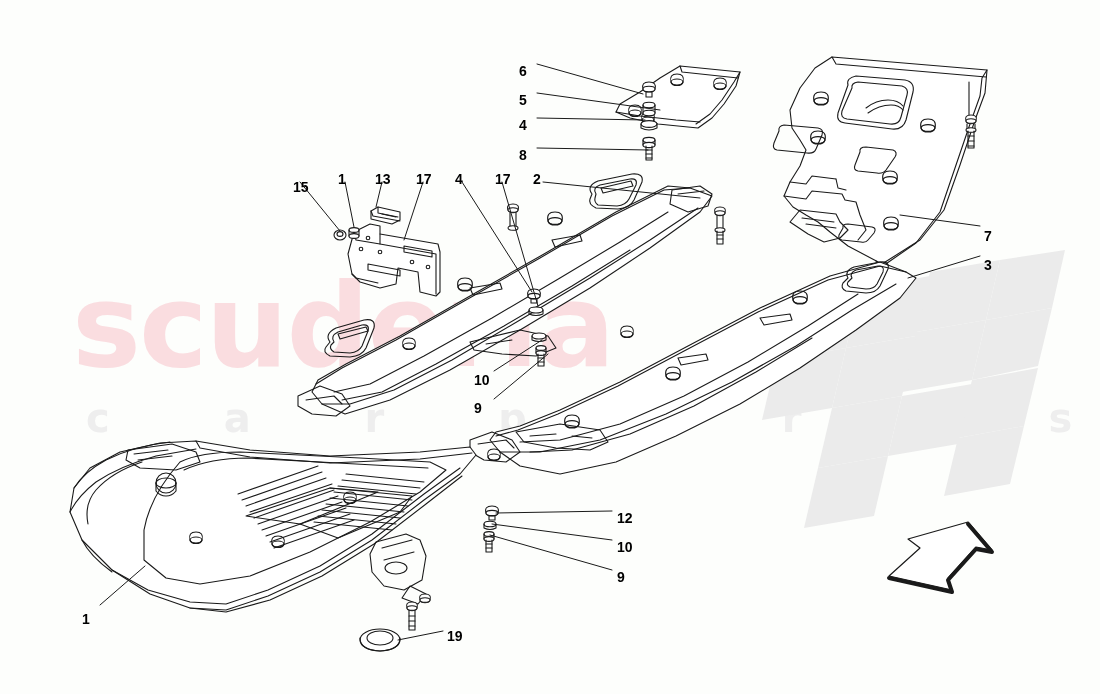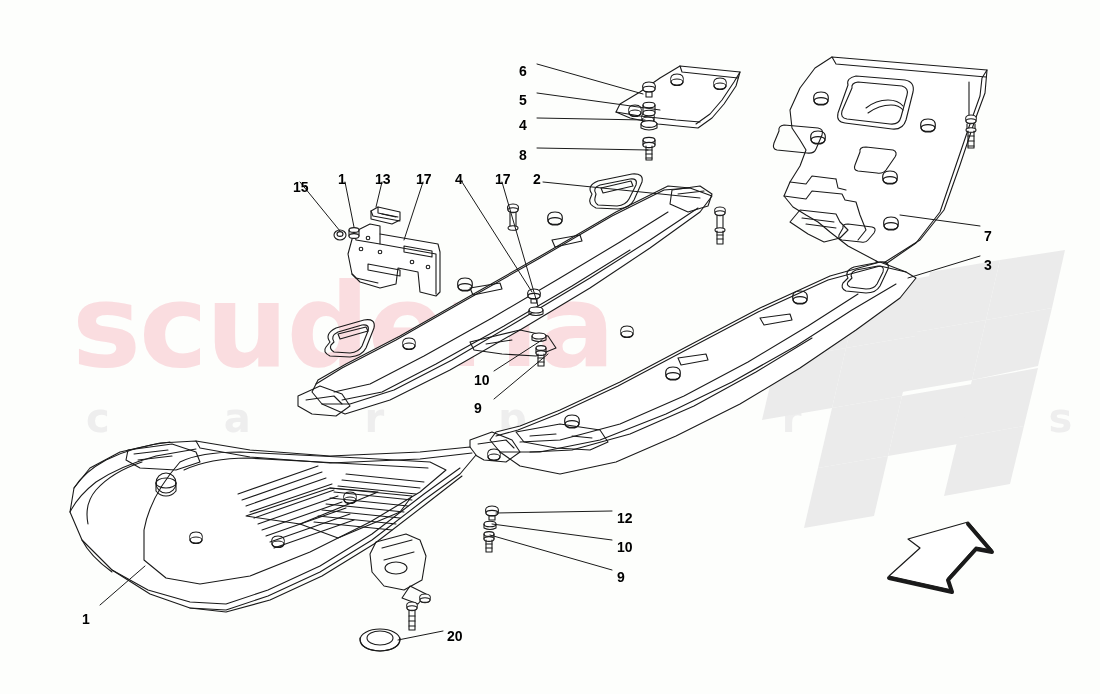--- a/index.html
+++ b/index.html
@@ -442,15 +442,15 @@
   <div class="callout" style="left:495px;top:172px">17</div>
   <div class="callout" style="left:533px;top:172px">2</div>
   <div class="callout" style="left:984px;top:229px">7</div>
   <div class="callout" style="left:984px;top:258px">3</div>
   <div class="callout" style="left:474px;top:373px">10</div>
   <div class="callout" style="left:474px;top:401px">9</div>
   <div class="callout" style="left:617px;top:511px">12</div>
   <div class="callout" style="left:617px;top:540px">10</div>
   <div class="callout" style="left:617px;top:570px">9</div>
   <div class="callout" style="left:82px;top:612px">1</div>
-  <div class="callout" style="left:447px;top:629px">20</div>
+  <div class="callout" style="left:447px;top:629px">19</div>
 
 </div>
 
 </body></html>

